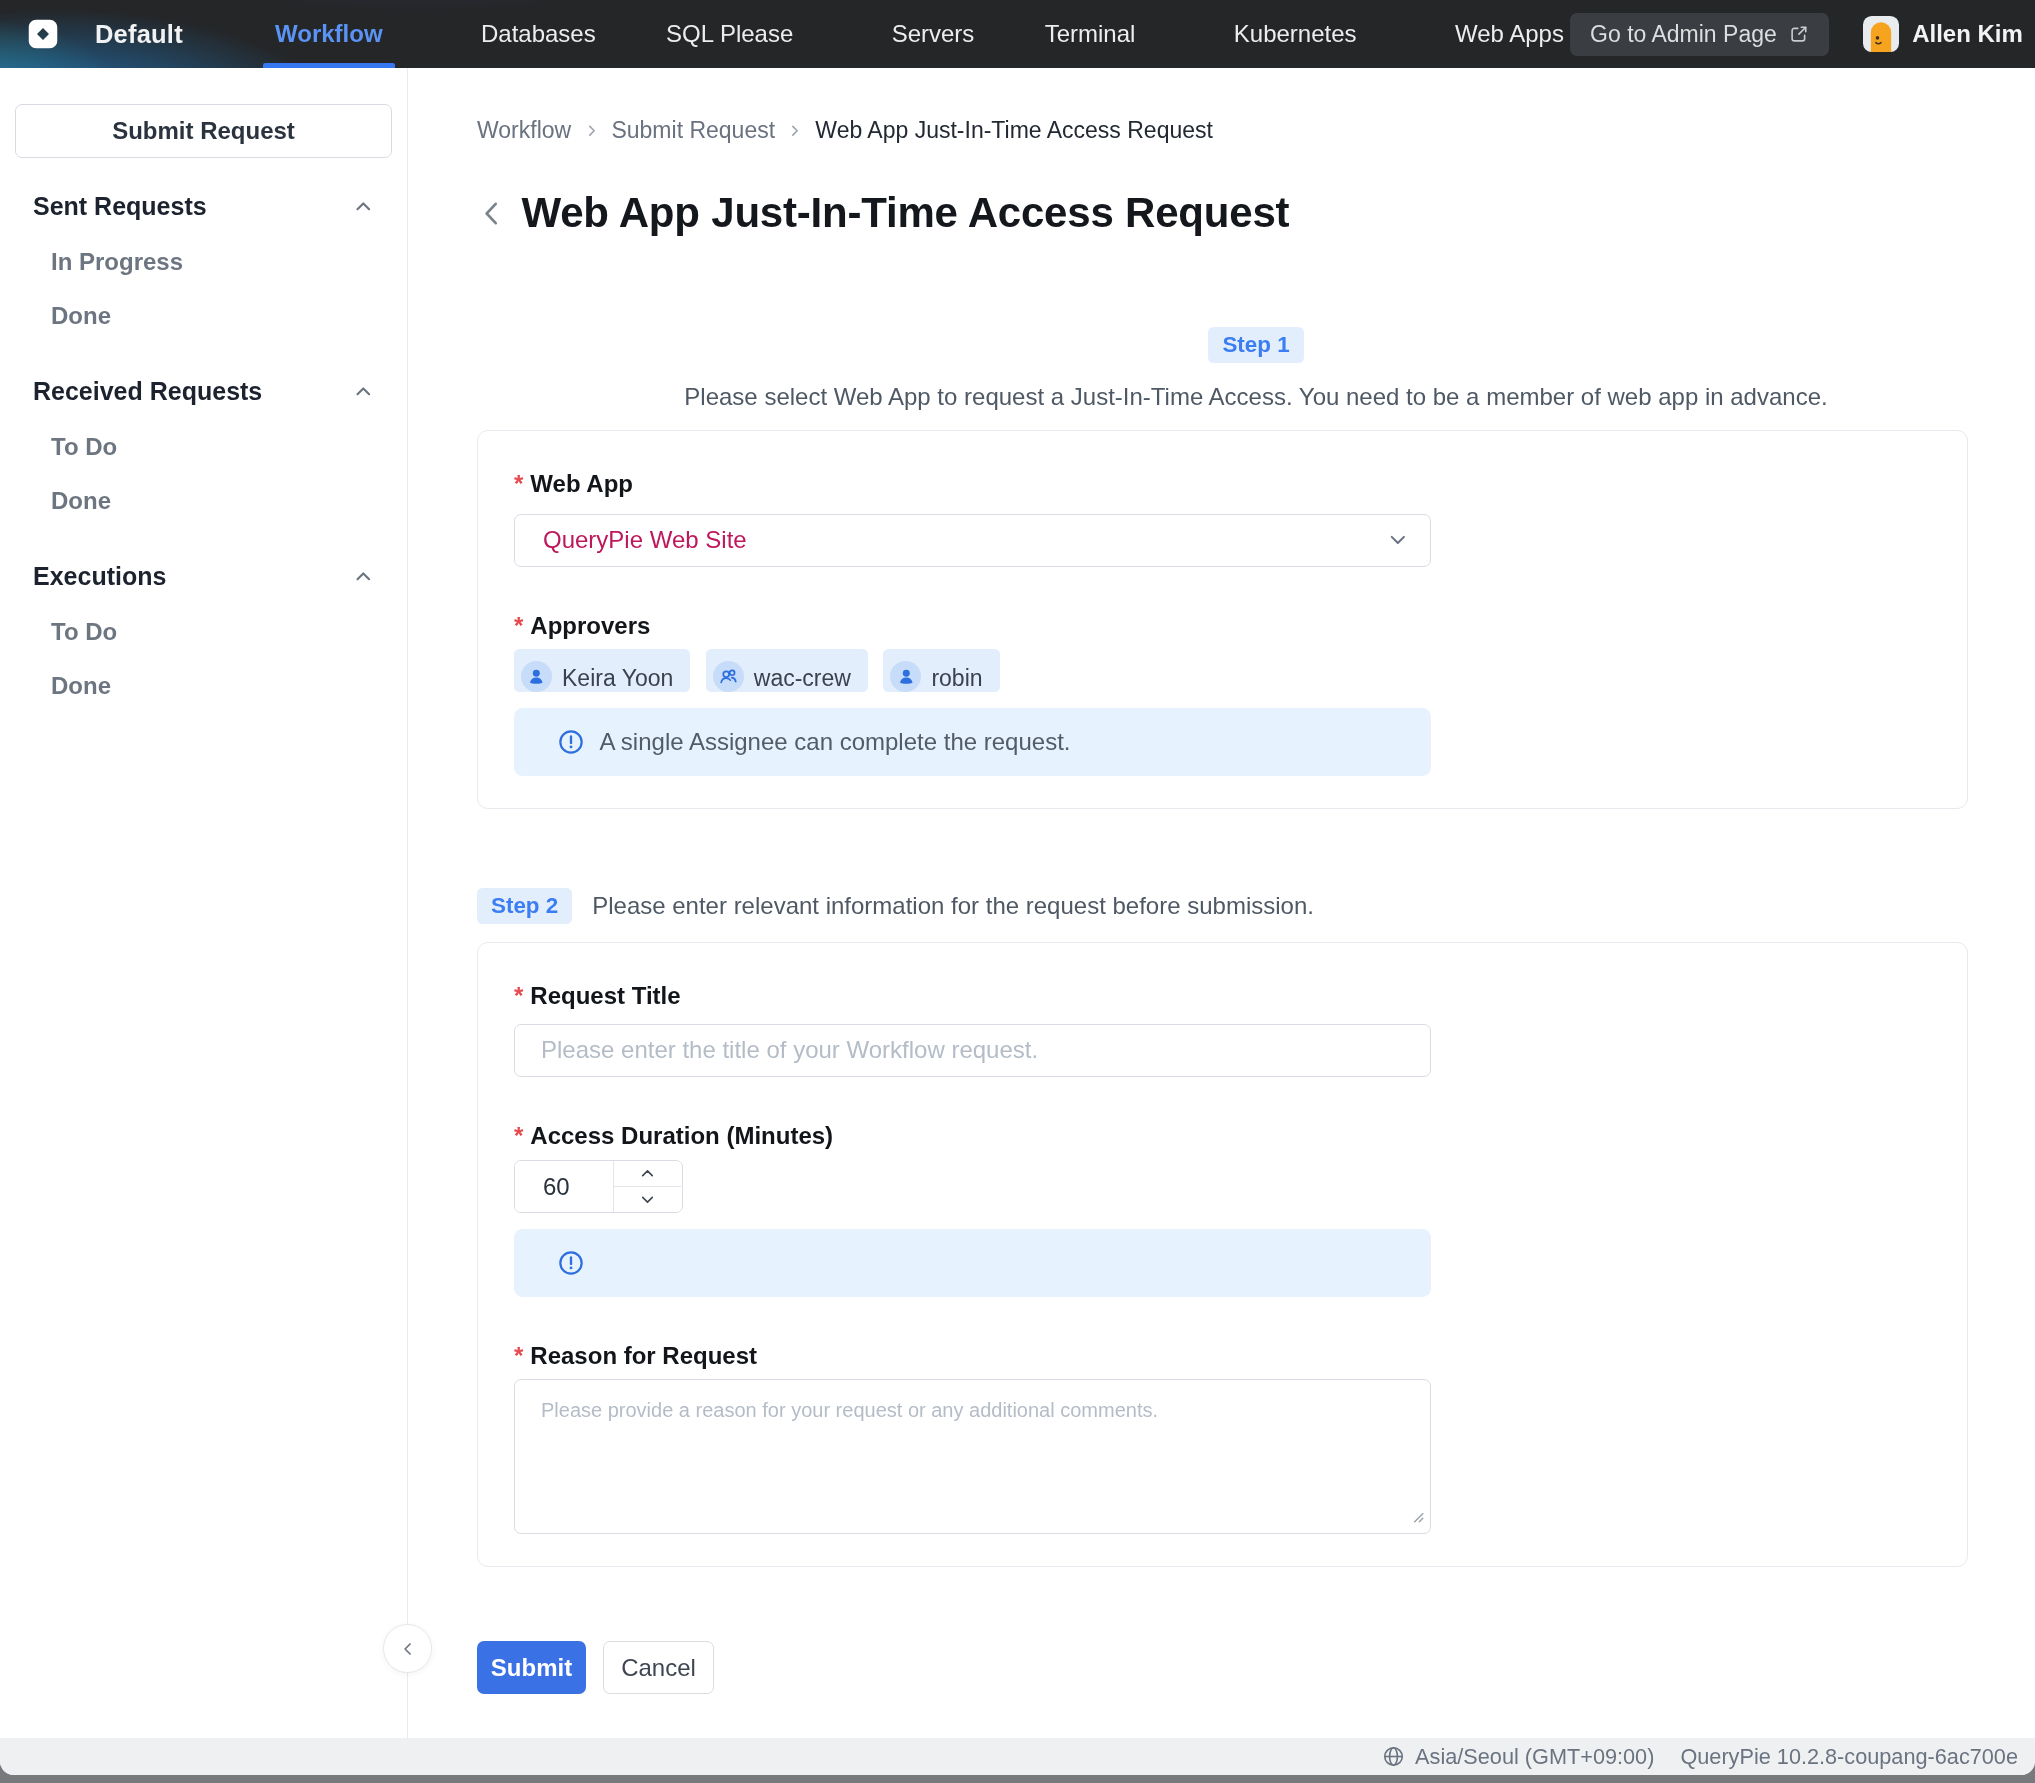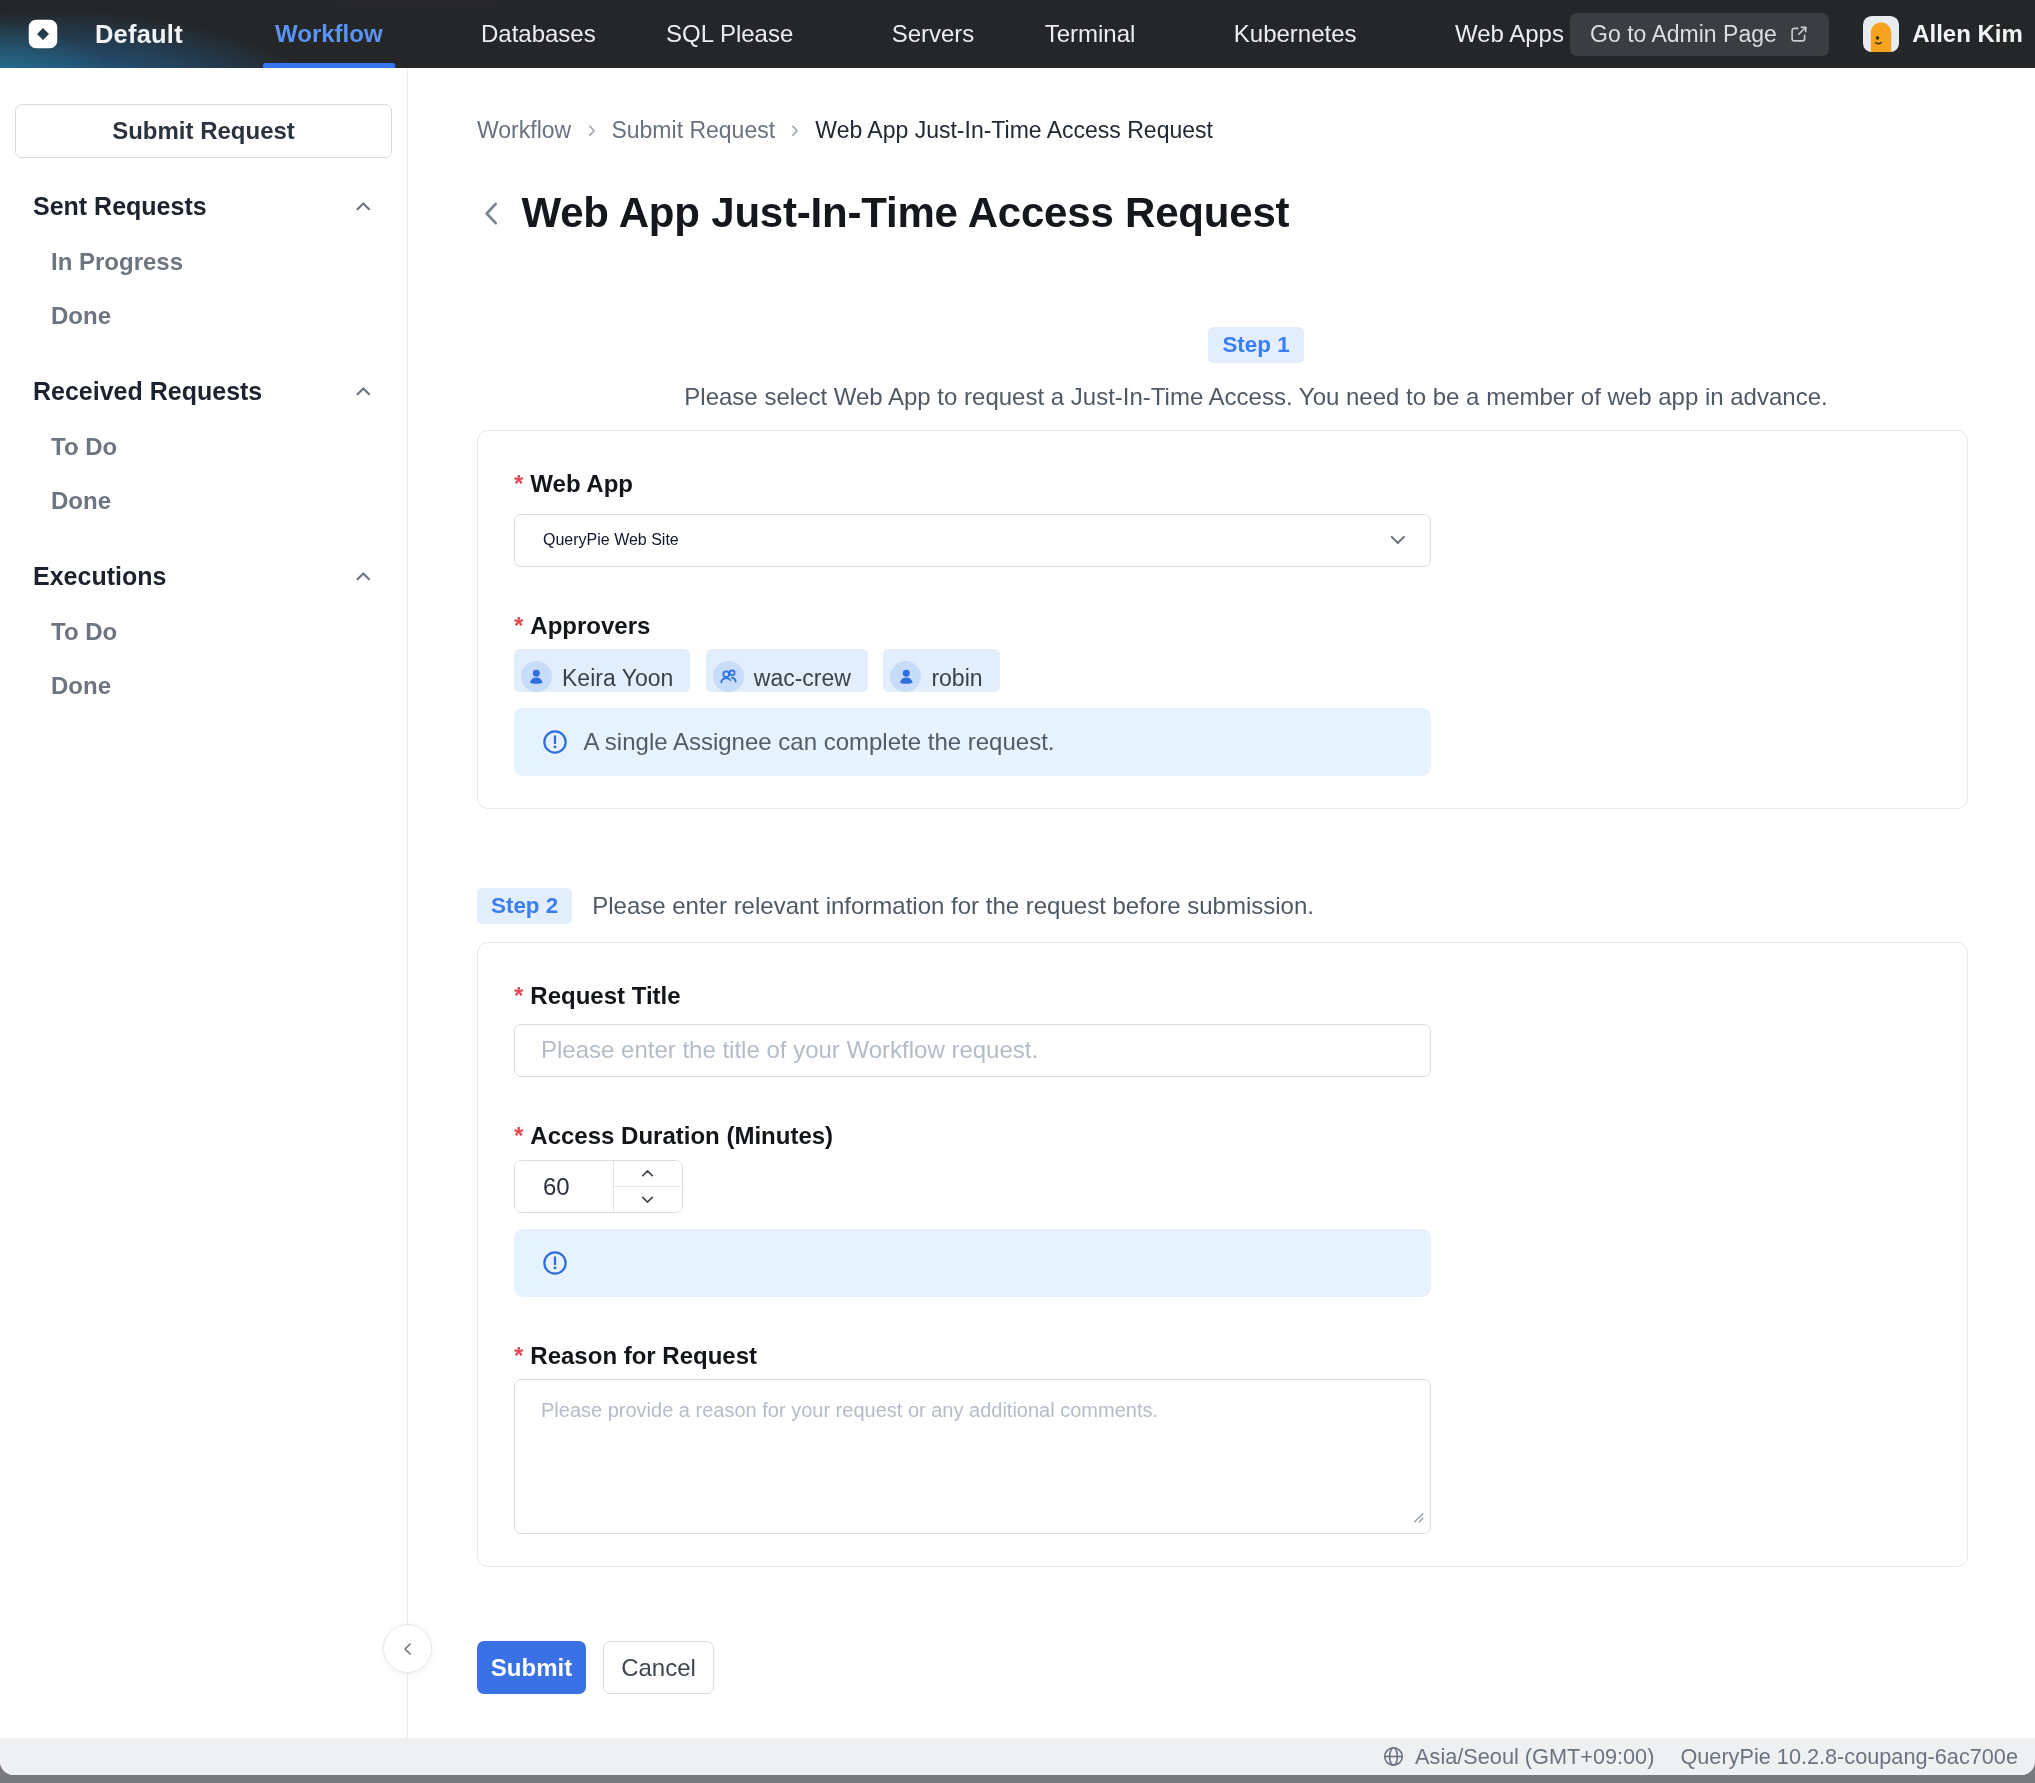--- a/index.html
+++ b/index.html
@@ -111,38 +111,38 @@
 
   .field-label { display: flex; align-items: baseline; gap: 7px; font-size: 24px; font-weight: 700; color: #121519; }
   .field-label.gap { margin-top: 45px; }
   .asterisk { color: #e5484d; font-weight: 700; }
 
   .select-box {
     margin-top: 15.5px; width: 917px; height: 53px;
     border: 1.5px solid #d9dde3; border-radius: 7px; background: #fff;
     display: flex; align-items: center; padding: 0 21.7px 0 28px; cursor: pointer;
   }
-  .select-value { font-size: 16px; color: #0f172a; flex: 1; }
+  .select-value { font-size: 24px; color: #be185d; flex: 1; }
 
   .tags { margin-top: 9.3px; display: flex; gap: 15.5px; }
   .tag {
     height: 43px; background: var(--tag-bg, #e3eefc); border-radius: 5.4px;
     display: flex; align-items: flex-end; padding: 0 17px 0 7px; gap: 10px; cursor: pointer;
   }
   .tag-avatar {
     width: 31px; height: 31px; border-radius: 50%;
     background: var(--tag-avatar-bg, #c7dcf8);
     display: flex; align-items: center; justify-content: center;
   }
   .tag-name { font-size: 23px; color: #3a424e; }
 
   .info-banner {
     margin-top: 15.5px; width: 917px; height: 68px;
     background: var(--info-bg, #e6f2fd); border-radius: 8.5px;
-    display: flex; align-items: center; padding: 0 23px 0 28px; gap: 15.5px;
+    display: flex; align-items: center; padding: 0 23px 0 44px; gap: 15.5px;
   }
   .info-text { font-size: 24px; color: #525c68; }
 
   .text-input {
     display: block; margin-top: 14px; width: 917px; height: 53px;
     border: 1.5px solid #d9dde3; border-radius: 7px; padding: 0 26px;
     font-size: 24px; color: #2b323c; font-family: inherit; outline: none; background: #fff;
   }
   input::placeholder, textarea::placeholder { color: #b4bcc7; opacity: 1; }
 

